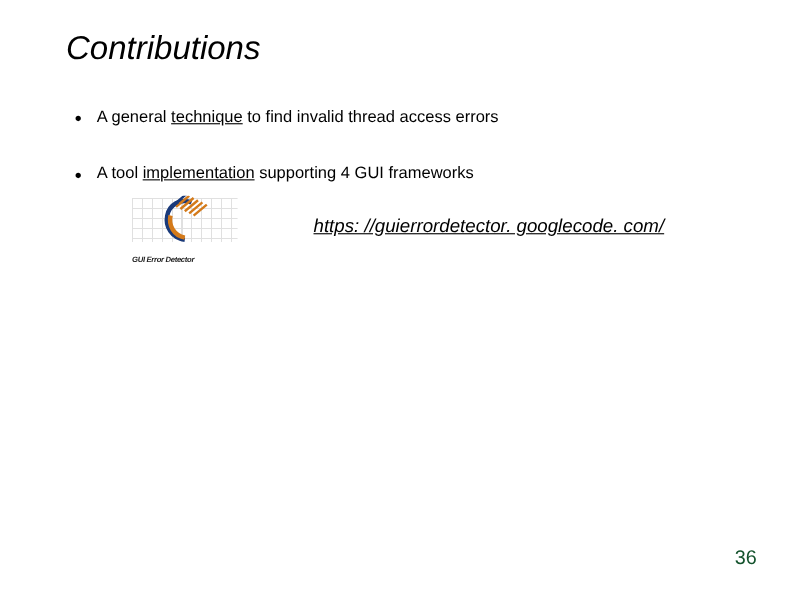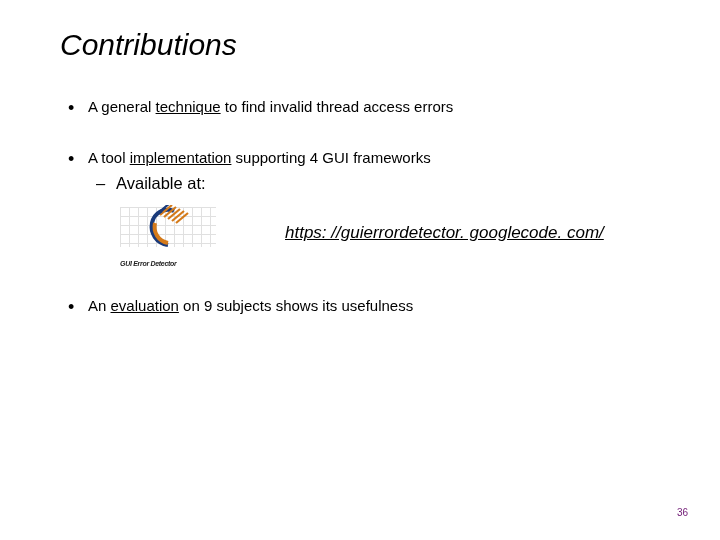--- a/index.html
+++ b/index.html
@@ -87,58 +87,52 @@
     .link-text {
       font-style: italic;
       font-size: 17px;
       text-decoration: underline;
       white-space: nowrap;
     }
     .page-number {
       position: absolute;
       bottom: 22px;
       right: 32px;
-      font-size: 10px;
-      color: #701a75;
+      font-size: 18px;
+      color: #14532d;
     }
   </style>
 </head>
 <body>
 
 <h1 class="title">Contributions</h1>
 
 <ul class="bullet-list">
 
   <li class="group">
     <div class="bullet-item">
       <span>A general </span><span class="underline">technique</span><span> to find invalid thread access errors</span>
     </div>
   </li>
 
   <li class="group">
     <div class="bullet-item">
       <span>A tool </span><span class="underline">implementation</span><span> supporting 4 GUI frameworks</span>
     </div>
-    <div class="sub-bullet">Available at:</div>
     <div class="logo-row">
       <div class="logo-box">
         <div class="logo-grid"></div>
         <svg class="logo-swirl" viewBox="0 0 44 42">
           <path d="M22 40 C10 38 4 28 6 18 C8 8 18 2 28 6" stroke="#1a3a7a" stroke-width="4" fill="none"></path>
           <path d="M22 38 C12 36 7 27 9 18" stroke="#d47a1a" stroke-width="4" fill="none"></path>
           <path d="M14 10 L26 0 M18 12 L30 2 M22 14 L34 4 M26 16 L38 6 M30 18 L42 8" stroke="#d47a1a" stroke-width="2.2"></path>
           <path d="M12 8 L24 -2 M16 6 L8 12" stroke="#1a3a7a" stroke-width="2.2"></path>
         </svg>
         <div class="logo-text">GUI Error Detector</div>
       </div>
       <span class="link-text">https: //guierrordetector. googlecode. com/</span>
     </div>
   </li>
 
-  <li class="group">
-    <div class="bullet-item">
-      <span>An </span><span class="underline">evaluation</span><span> on 9 subjects shows its usefulness</span>
-    </div>
-  </li>
 
 </ul>
 
 <div class="page-number">36</div>
 
 </body></html>

